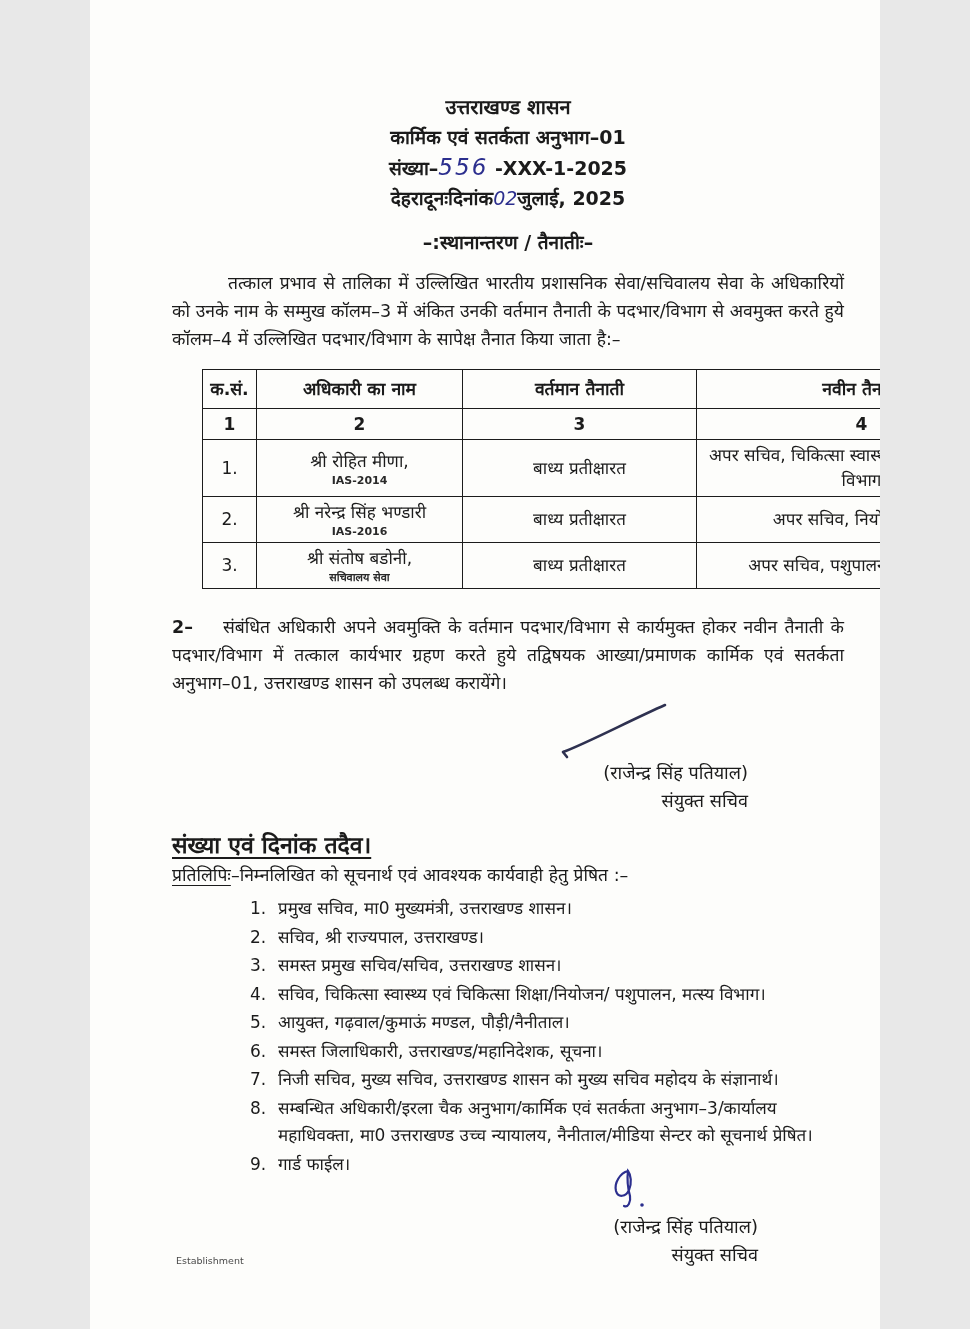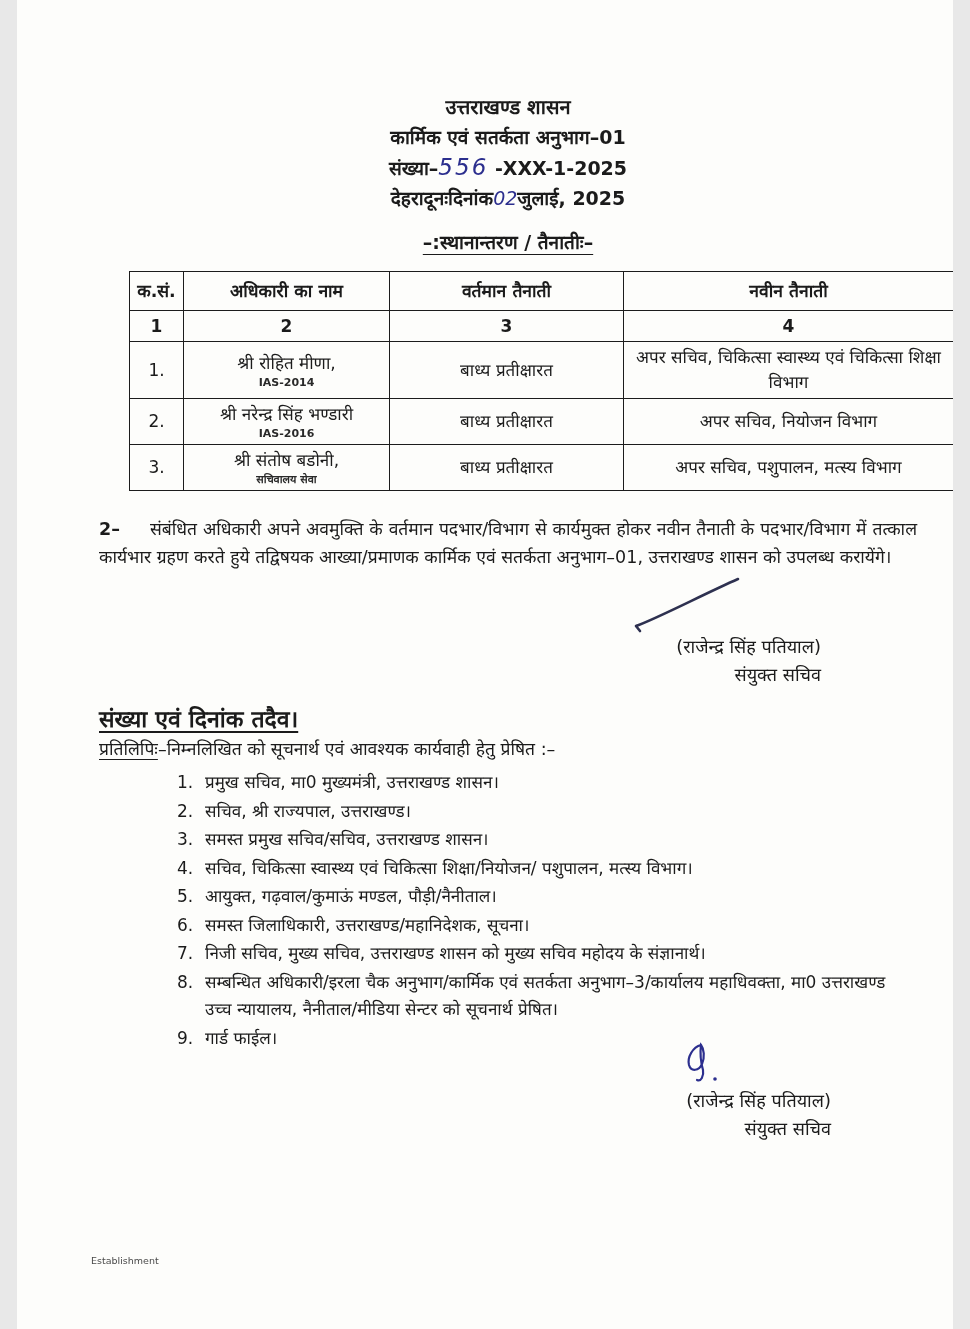--- a/index.html
+++ b/index.html
@@ -1,18 +1,18 @@
 <!DOCTYPE html>
 <html lang="hi"><head>
 <meta charset="utf-8">
 <style>
   html,body{margin:0;padding:0;background:#e8e8e8;}
   .page{
     position:relative;
-    width:936px;height:1329px;
+    width:790px;height:1329px;
     margin:0 auto;
     background:#fdfdfb;
     color:#1b1b1b;
     font-family:"DejaVu Sans","Liberation Sans",sans-serif;
     overflow:hidden;
     box-sizing:border-box;
     padding:92px 36px 0 82px;
   }
   .center{text-align:center;}
   .hdr-line{font-weight:bold;font-size:19px;line-height:30px;}
@@ -23,21 +23,20 @@
     font-weight:normal;
     letter-spacing:2px;
   }
   .hw-num{font-size:23px;}
   .hw-date{font-size:19px;letter-spacing:0;}
   .doc-title{
     margin-top:16px;
     font-weight:bold;font-size:19px;
   }
   .doc-title span{
-    text-decoration:underline;
     text-underline-offset:5px;
     margin-top:16px;
   }
   .para{
     margin:14px 0 0 0;
     font-size:17.5px;line-height:28px;
     text-align:justify;
   }
   .para.indent{text-indent:56px;}
   .para-num{font-weight:bold;margin-right:30px;}
@@ -80,21 +79,21 @@
   }
   ol.copies li{
     line-height:27.5px;
     margin-bottom:1px;
     display:flex;
   }
   ol.copies .num{width:28px;flex:0 0 28px;}
   ol.copies .txt{flex:1;}
   .sig-block.second{margin-top:-14px;margin-right:86px;font-size:18px;}
   .footer-note{
-    position:absolute;left:74px;top:1255px;
+    position:absolute;left:86px;top:1255px;
     font-size:9.5px;color:#4a4a4a;
     font-family:"DejaVu Sans",sans-serif;
   }
 </style>
 </head>
 <body>
 
 <div class="page">
 
   <div class="center">
@@ -106,20 +105,21 @@
     </div>
     <div class="hdr-line">
       <span>देहरादूनःदिनांक</span><span class="handwriting hw-date">02</span><span>जुलाई, 2025</span>
     </div>
   </div>
 
   <div class="doc-title center">
     <span>–:स्थानान्तरण / तैनातीः–</span>
   </div>
 
+  <p class="para indent">तत्काल प्रभाव से तालिका में उल्लिखित भारतीय प्रशासनिक सेवा/सचिवालय सेवा के अधिकारियों को उनके नाम के सम्मुख कॉलम–3 में अंकित उनकी वर्तमान तैनाती के पदभार/विभाग से अवमुक्त करते हुये कॉलम–4 में उल्लिखित पदभार/विभाग के सापेक्ष तैनात किया जाता है:–</p>
 
   <table class="gov">
     <colgroup>
       <col style="width:54px">
         <col style="width:206px">
         <col style="width:234px">
         <col style="width:330px">
     </colgroup>
     <thead>
       <tr>

